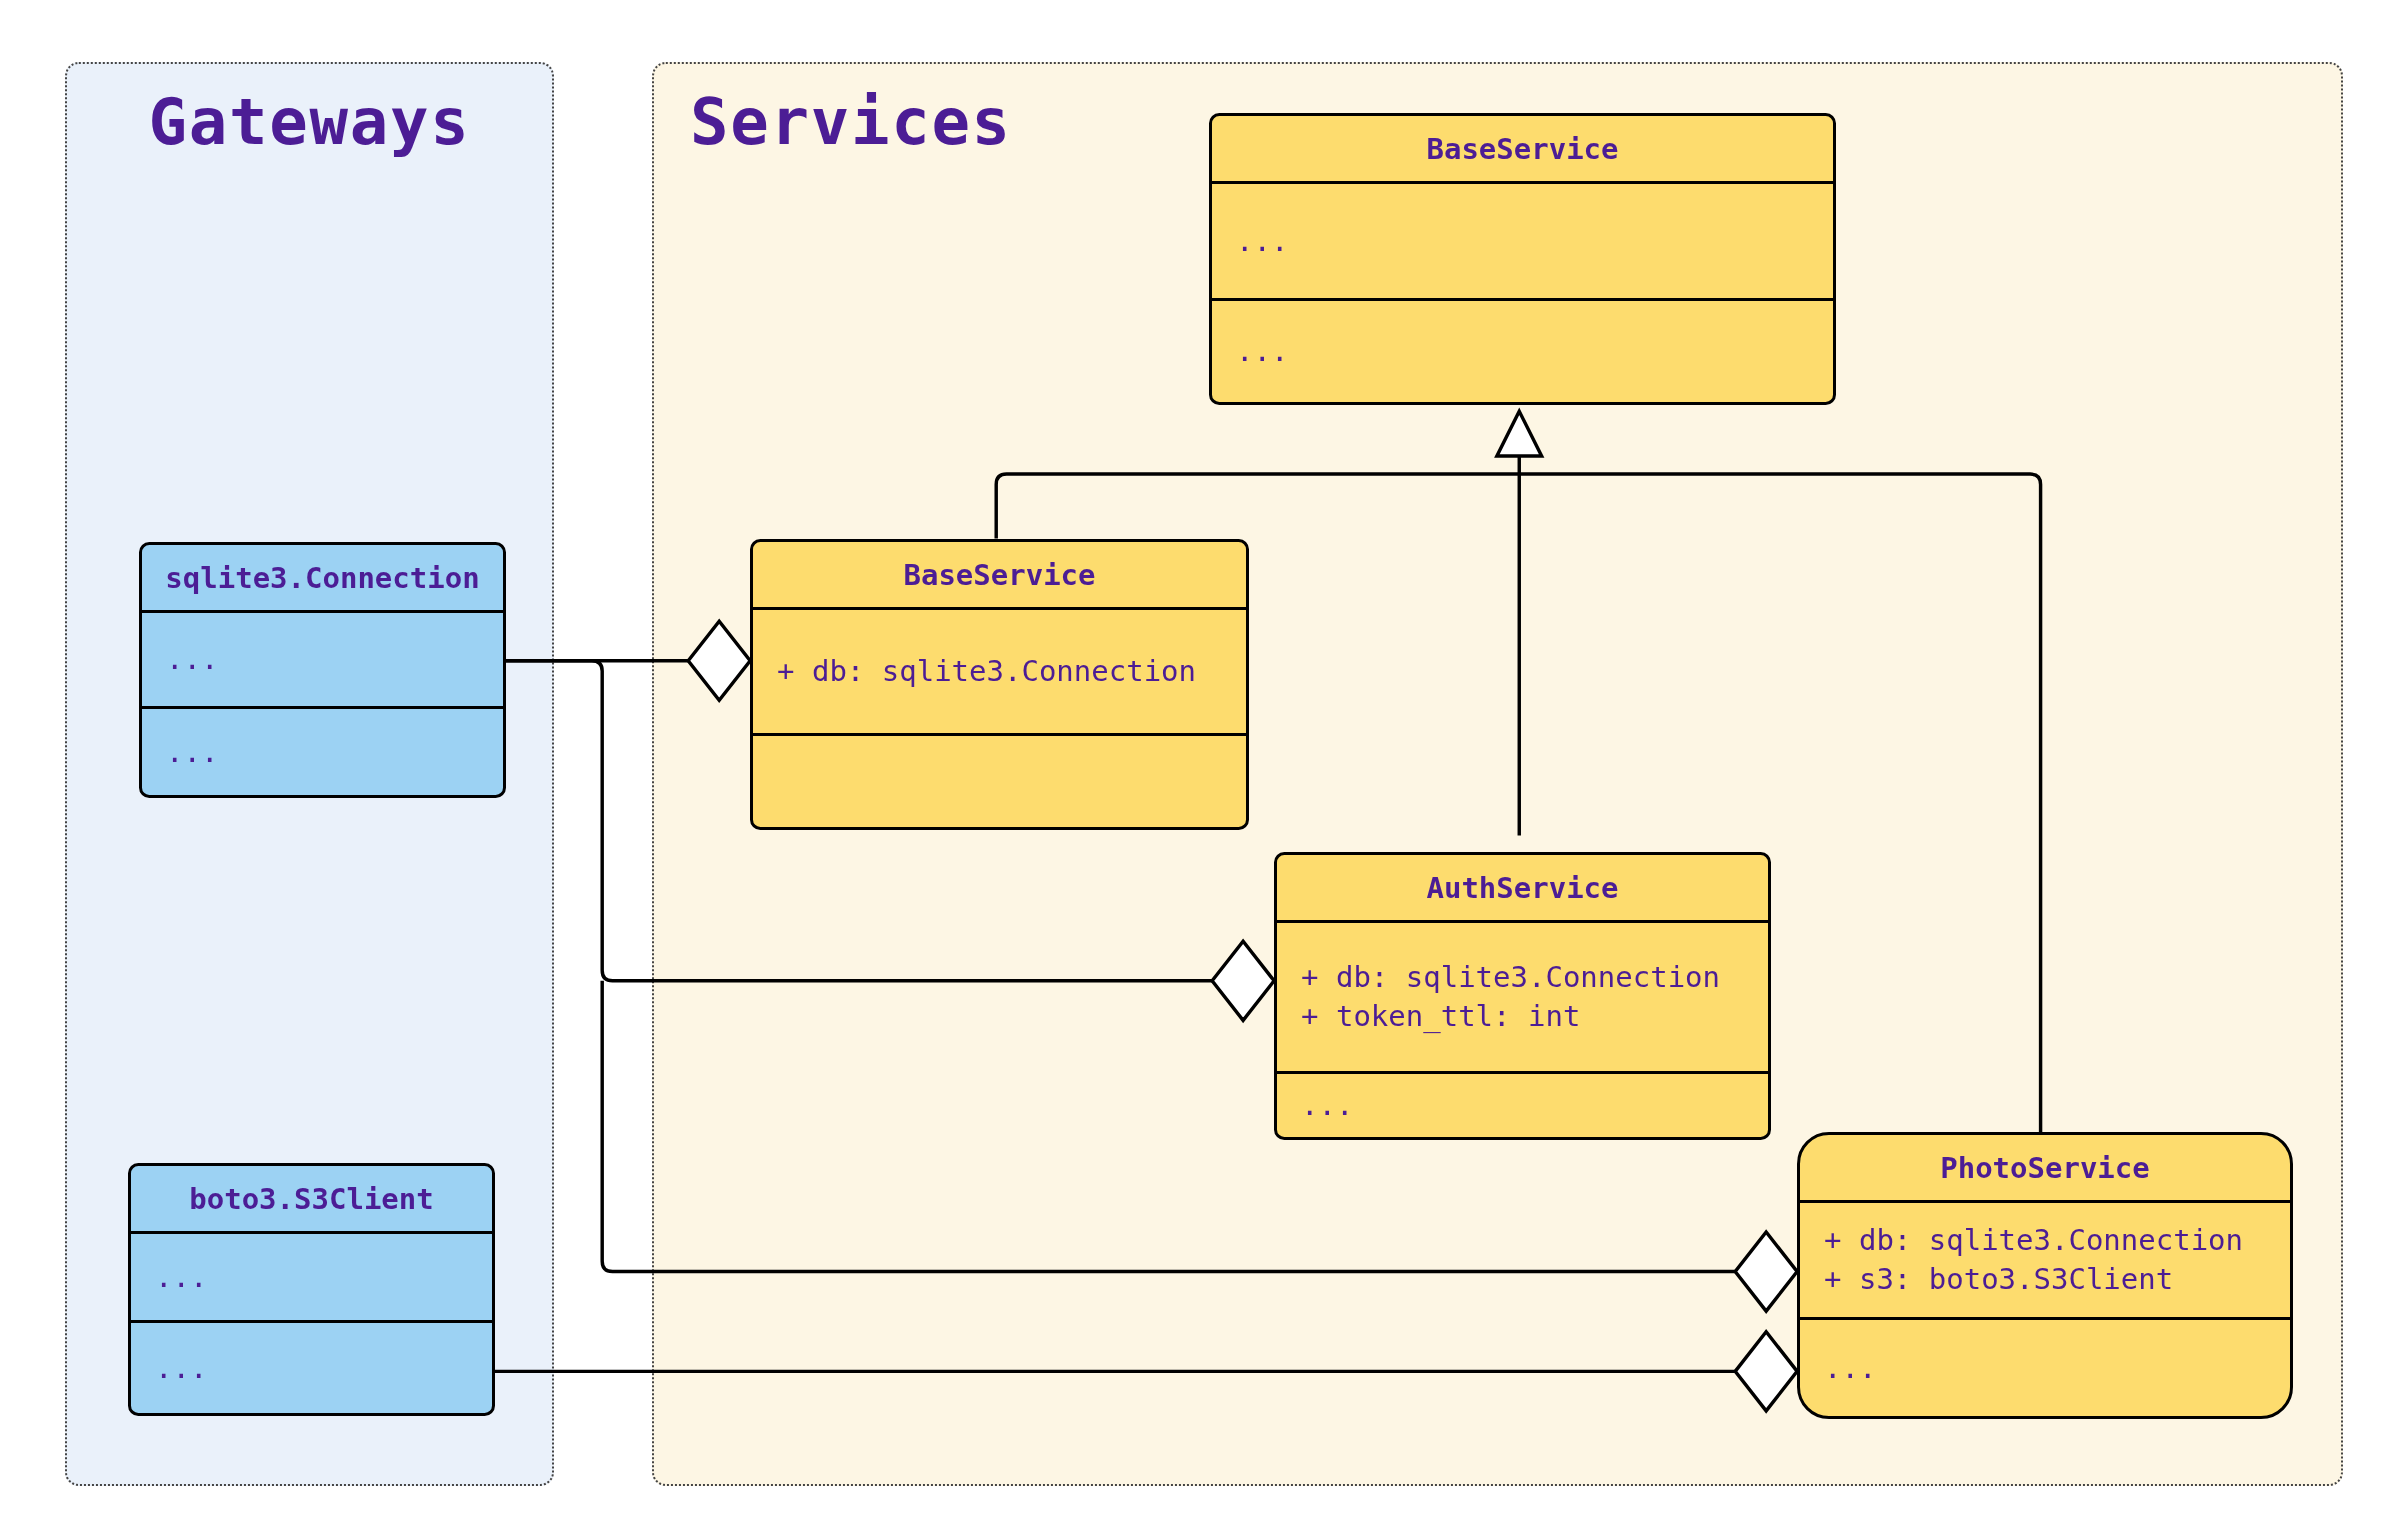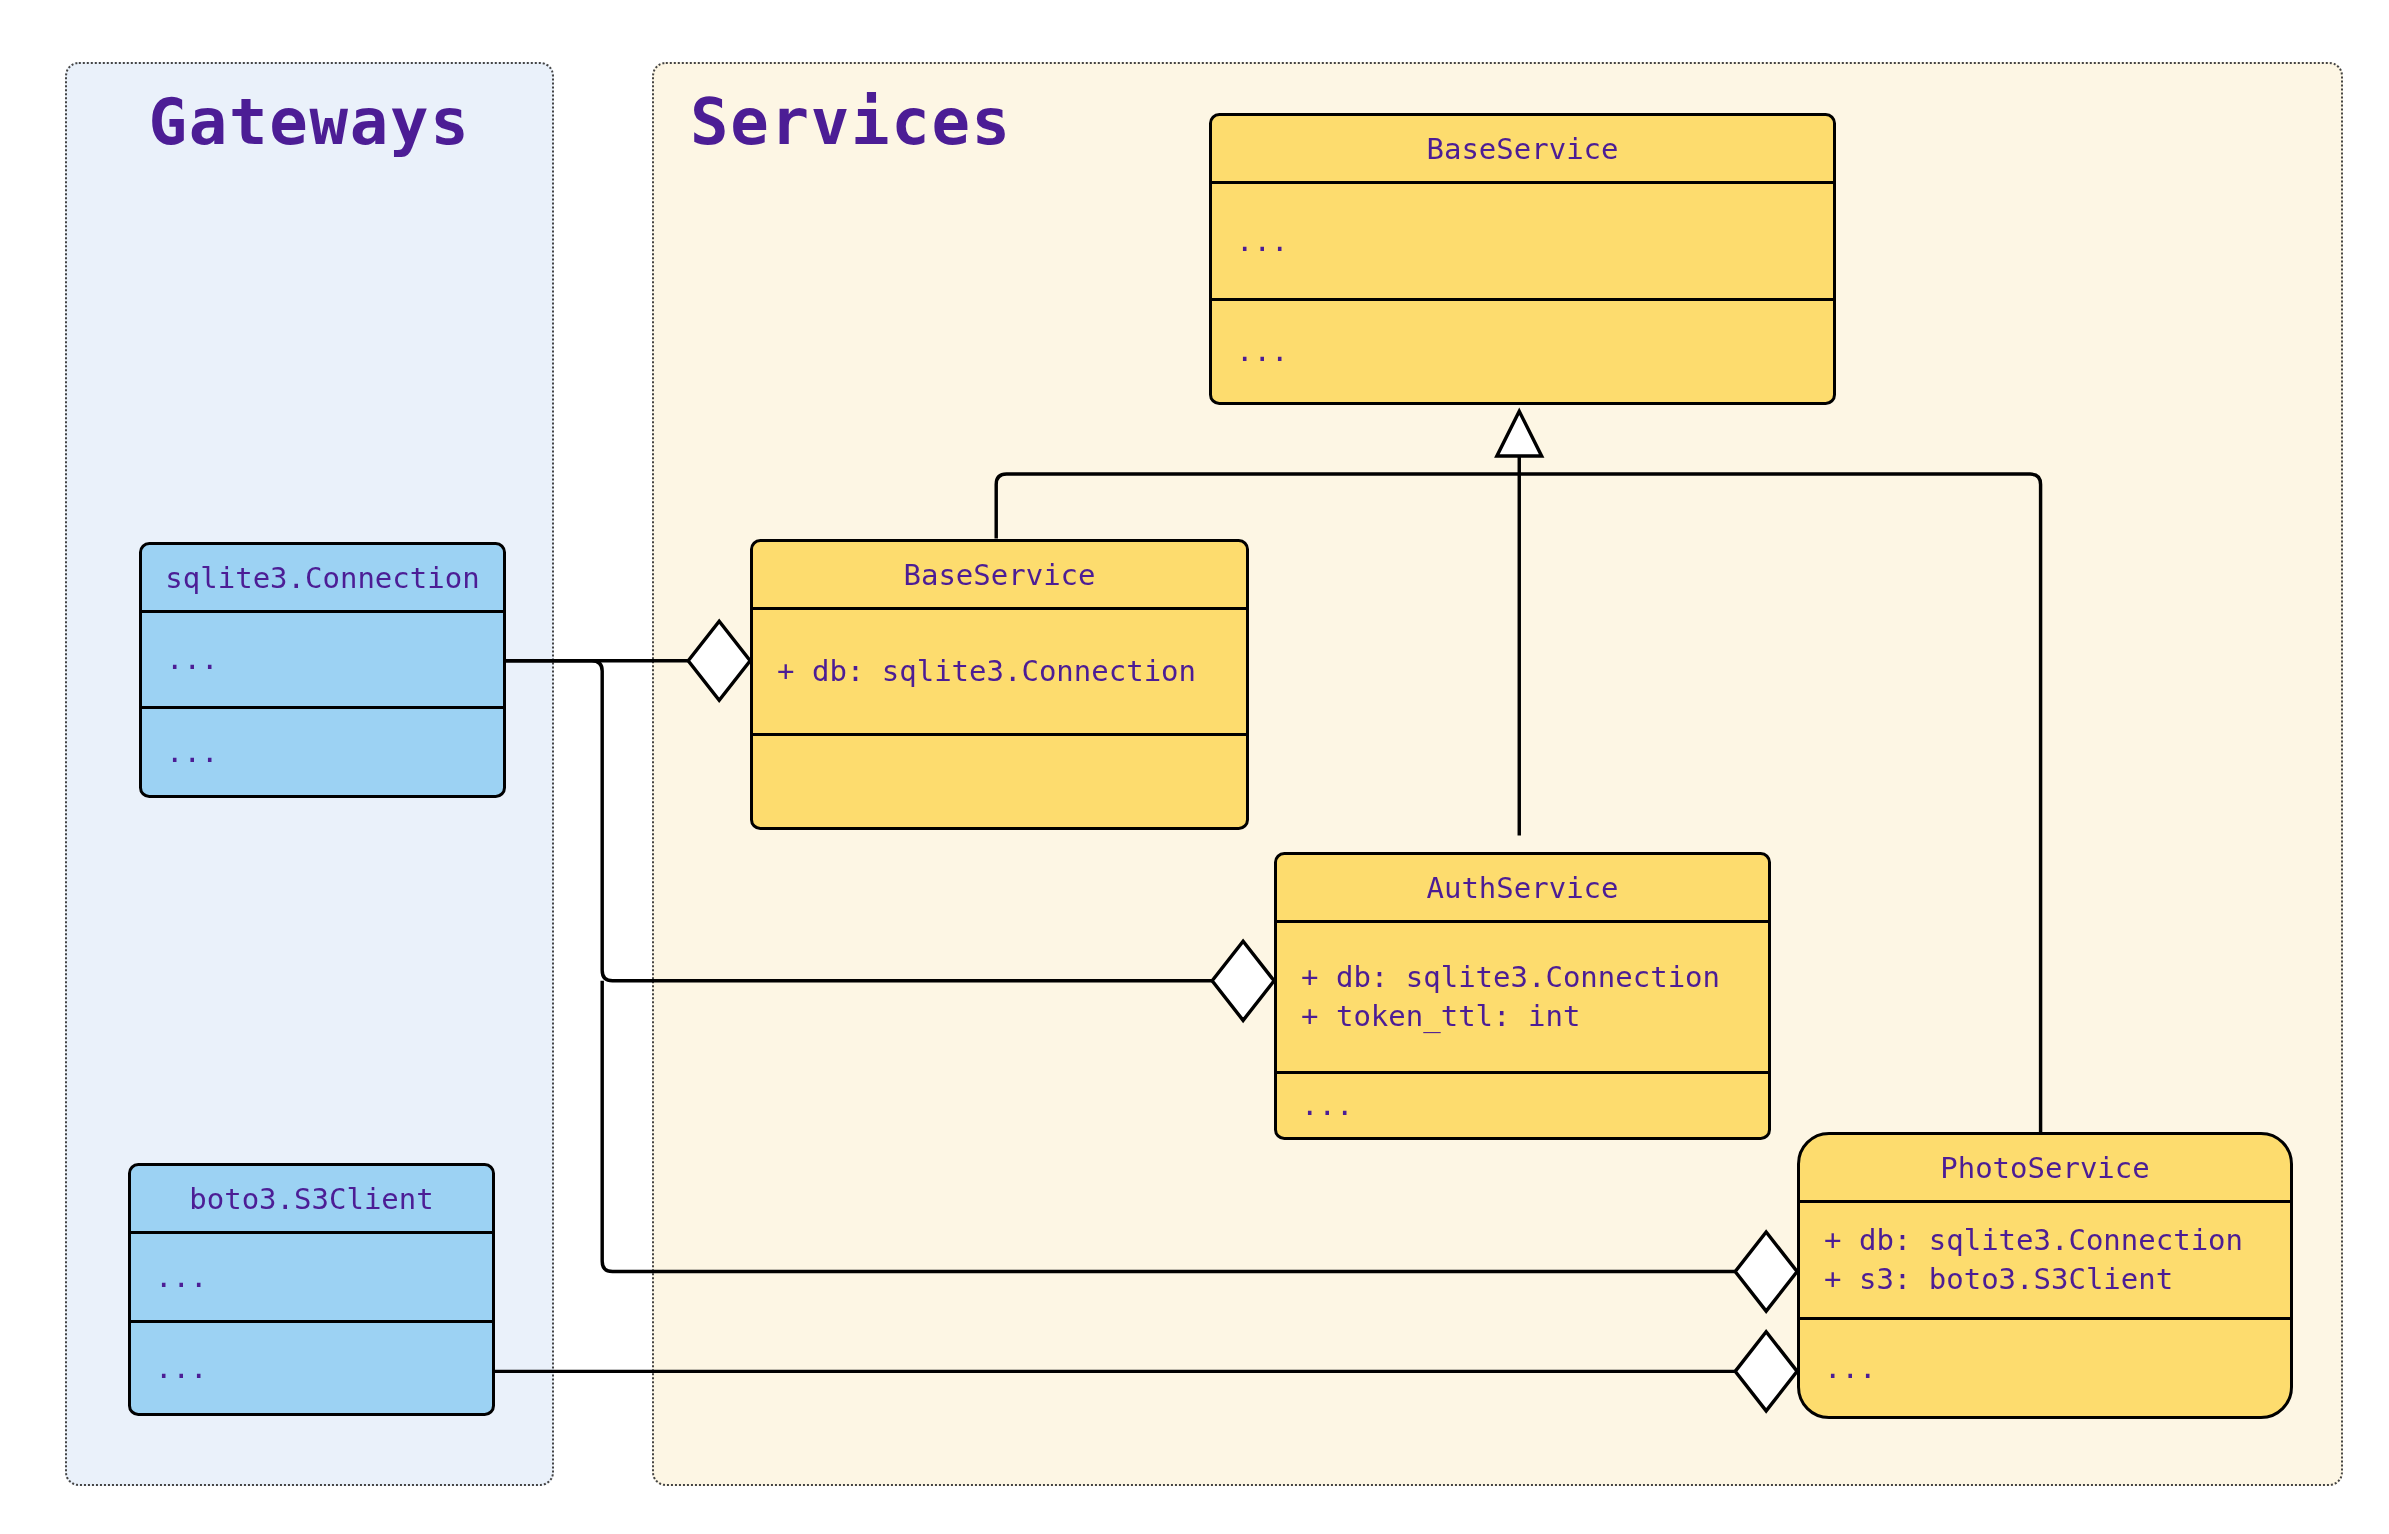--- a/index.html
+++ b/index.html
@@ -40,21 +40,21 @@
     border:3.4px solid #000;
     border-radius:10.3px;
     box-sizing:content-box;
     overflow:hidden;
     font-size:29px;
   }
   .cbox.blue{background:#9CD2F3;}
   .cbox.yellow{background:#FDDC6E;}
   .cb-title{
     display:flex;align-items:center;justify-content:center;
-    font-weight:normal;
+    font-weight:bold;
   }
   .cb-sec{
     border-top:3.4px solid #000;
     display:flex;flex-direction:column;justify-content:center;
     padding-left:24px;box-sizing:border-box;
     gap:10.3px;
   }
   .cb-line{line-height:1;white-space:pre;}
 </style>
 </head>

